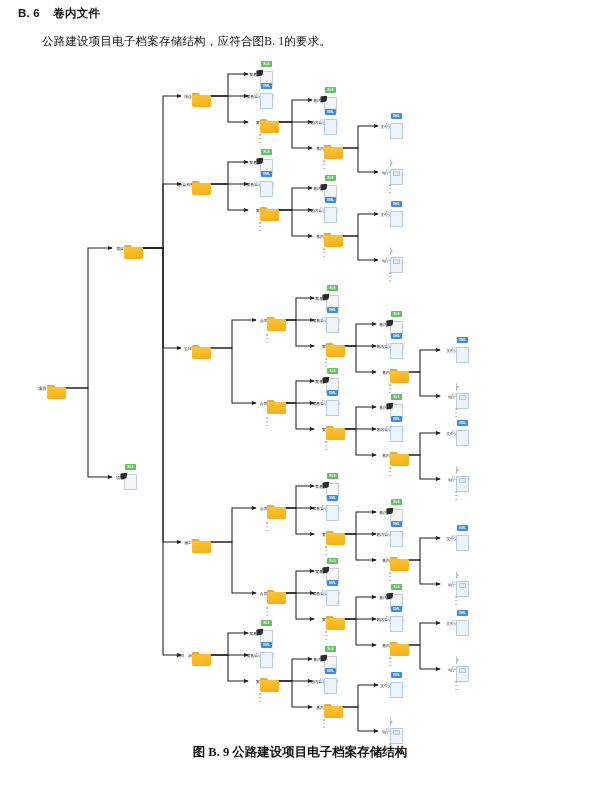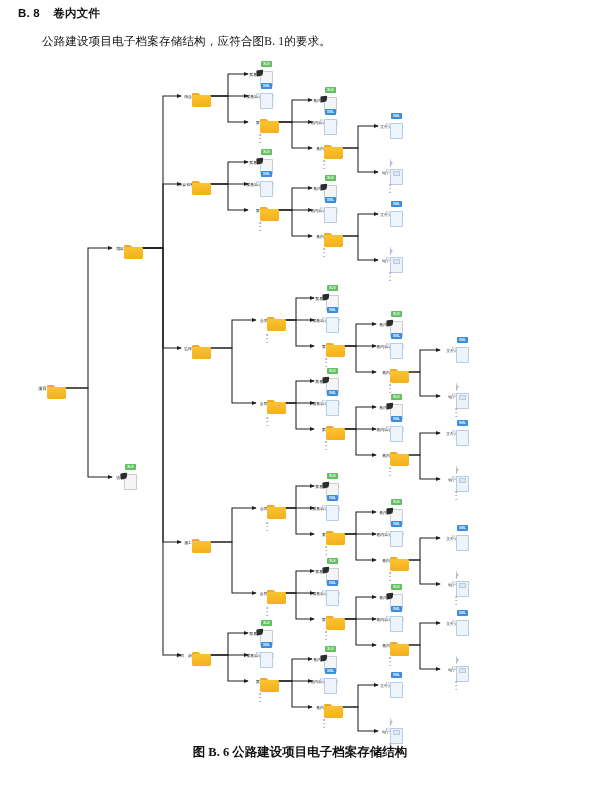--- a/index.html
+++ b/index.html
@@ -94,21 +94,21 @@
   .file.pdf .a{
     position:absolute;left:0;right:0;bottom:2.2px;text-align:center;
     font-size:7px;line-height:7px;color:#8fa6bd;font-weight:bold;
     font-family:"Liberation Serif","DejaVu Serif",serif;
   }
 </style>
 </head>
 <body>
 
 <div class="sec-head">
-  <span class="num">B. 8</span>
+  <span class="num">B. 6</span>
   <span>卷内文件</span>
 </div>
 <div class="para">公路建设项目电子档案存储结构，应符合图B. 1的要求。</div>
 
 <div id="canvas">
   <svg class="links" viewBox="0 0 600 680" preserveAspectRatio="none">
     <defs>
       <marker id="ah" markerWidth="5" markerHeight="5" refX="4.2" refY="2" orient="auto" markerUnits="userSpaceOnUse">
         <path d="M0,0 L5,2 L0,4 z" fill="#1f1f1f"></path>
       </marker>
@@ -754,13 +754,13 @@
         <i></i>
       </div>
       <div class="ell" style="left: 267px; top: 549px;">
         <i></i>
         <i></i>
         <i></i>
       </div>
     </div>
 </div>
 
-<div class="caption">图 B. 6  公路建设项目电子档案存储结构</div>
+<div class="caption">图 B. 9  公路建设项目电子档案存储结构</div>
 
 </body></html>

